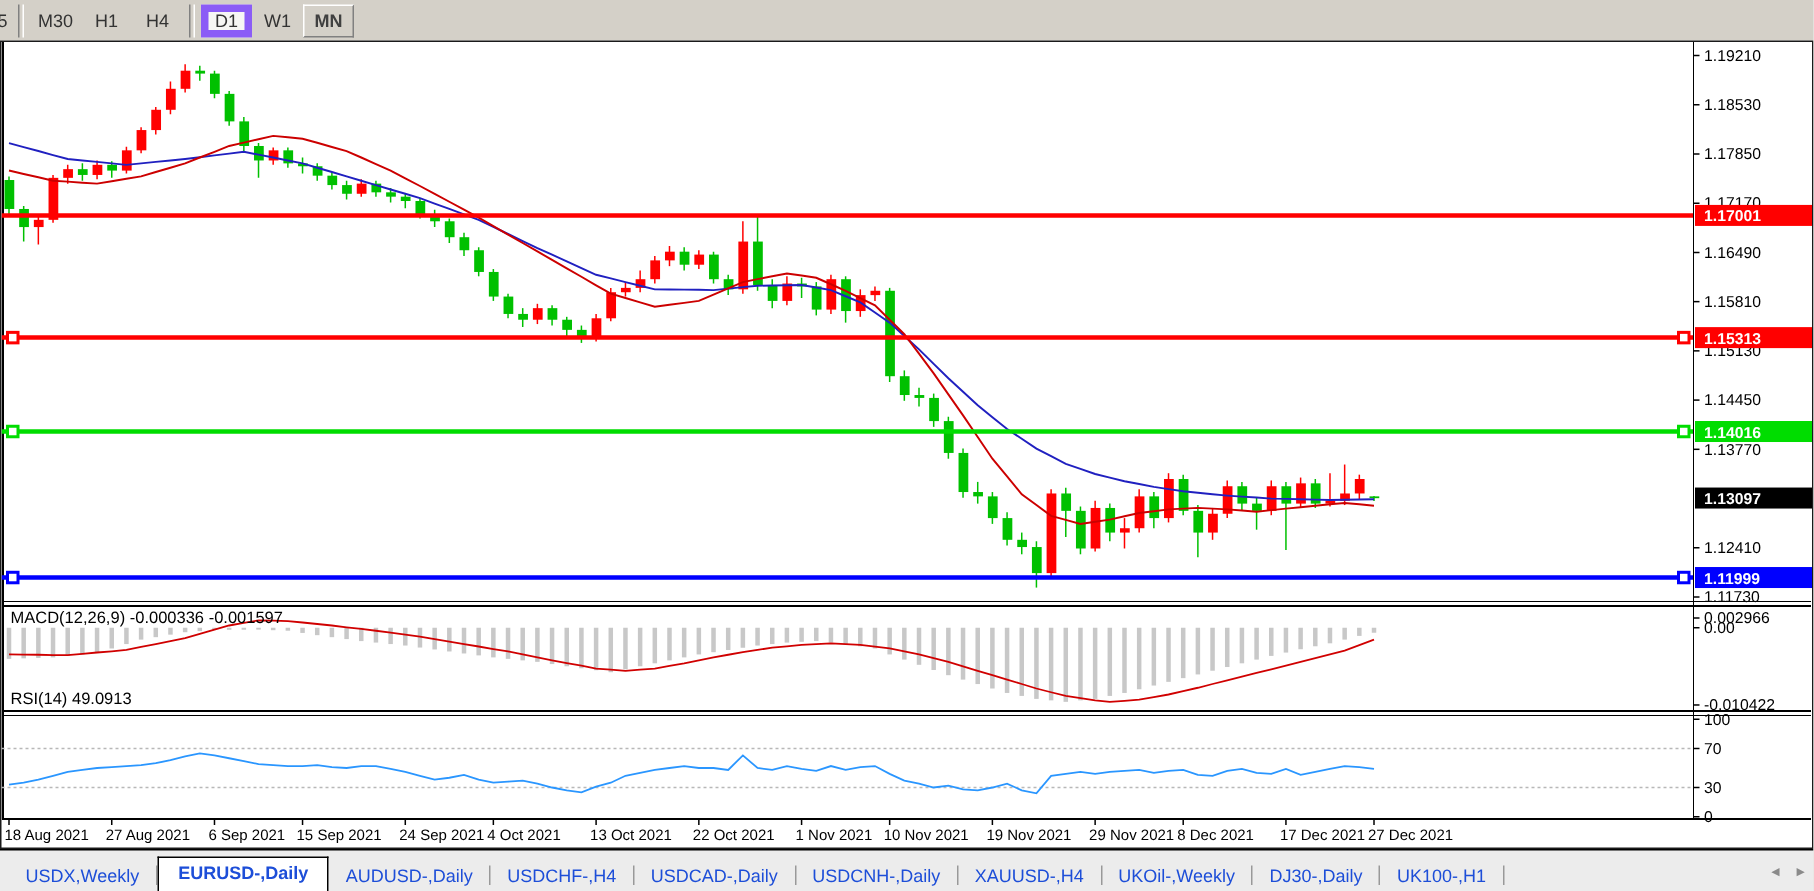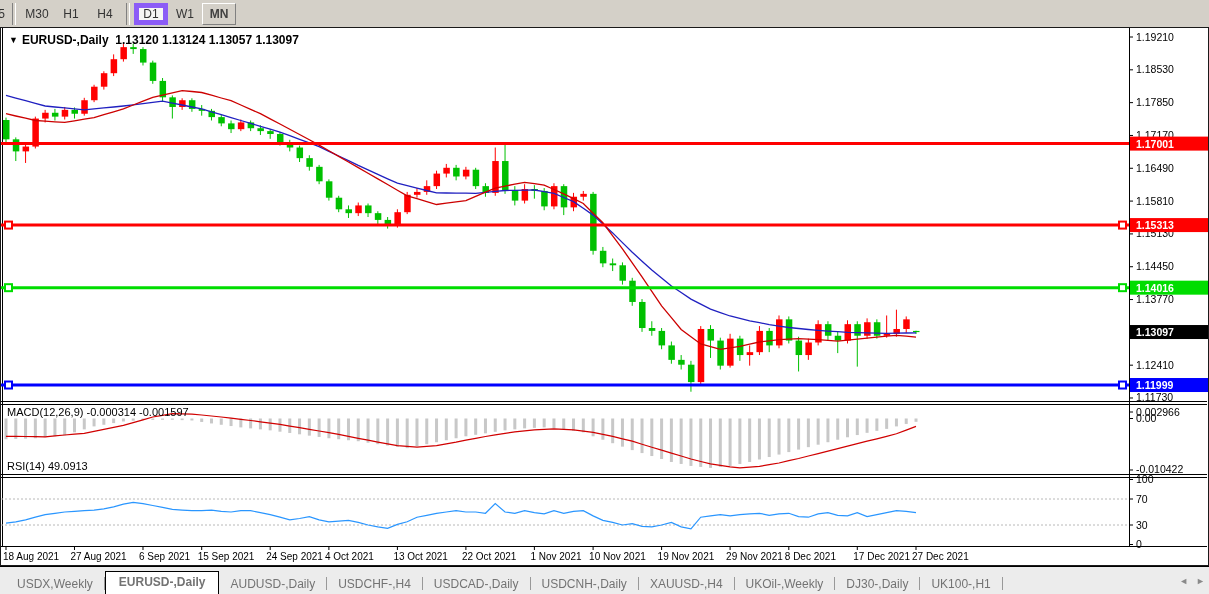--- a/index.html
+++ b/index.html
@@ -14,21 +14,21 @@
   
   .chart-window{position:absolute;left:0;top:27px;width:1207px;height:537px;background:#fff;border:1px solid #1a1a1a;}
   .ohlc-header{position:absolute;left:8px;top:5px;font-size:12px;font-weight:bold;color:#000;white-space:nowrap;z-index:5;}
   .ohlc-header .tri{font-size:9px;position:relative;top:-1px;margin-right:4px;}
   .ind-label{position:absolute;left:6px;font-size:11px;color:#000;white-space:nowrap;z-index:5;}
   #macd-label-box{top:378px;}
   #rsi-label-box{top:432px;}
   
   .tabbar{position:absolute;left:0;top:566px;width:1209px;height:28px;background:#ececec;border-top:1px solid #000;display:flex;align-items:flex-end;}
   .tabs{display:flex;align-items:flex-end;margin-left:6px;height:24px;}
-  .tab{font-size:12px;color:#737373;padding:3px 11px 4px 11px;white-space:nowrap;}
+  .tab{font-size:12px;color:#1d4ed8;padding:3px 11px 4px 11px;white-space:nowrap;}
   .tab.active{background:#fff;border:1px solid #000;border-bottom:1px solid #fff;font-weight:bold;padding:3px 13px 5px 13px;margin-bottom:0px;}
   .tab-sep{width:1px;height:13px;background:#999;margin-bottom:5px;}
   .tab-scroll{position:absolute;right:4px;top:9px;display:flex;gap:8px;}
   .tab-scroll span{font-size:9px;color:#8a8a8a;cursor:default;}
   svg text{font-family:"Liberation Sans","DejaVu Sans",sans-serif;}
 </style>
 </head>
 <body>
 
 <div class="toolbar" id="toolbar">
@@ -37,26 +37,23 @@
     <div class="tf-btn">M30</div>
     <div class="tf-btn">H1</div>
     <div class="tf-btn">H4</div>
     <div class="tf-sep"></div>
     <div class="tf-btn active">D1</div>
     <div class="tf-btn">W1</div>
     <div class="tf-btn raised">MN</div>
   </div>
 
 <div class="chart-window">
-  <div class="ohlc-header">
-    <span class="tri">▼</span><span>EURUSD-,Daily</span>&nbsp;&nbsp;<span>1.13120</span> <span>1.13124</span> <span>1.13057</span> <span>1.13097</span>
-  </div>
   <div class="ind-label" id="macd-label-box">
     <span>MACD(12,26,9)</span>
-    <span>-0.000314</span>
+    <span>-0.000336</span>
     <span>-0.001597</span>
   </div>
   <div class="ind-label" id="rsi-label-box">
     <span>RSI(14)</span>
     <span>49.0913</span>
   </div>
   <svg id="chart-svg" width="1207" height="537">
       <line x1="0" y1="373" x2="1206" y2="373" stroke="#000" stroke-width="1" shape-rendering="crispEdges"></line>
       <line x1="0" y1="376" x2="1206" y2="376" stroke="#000" stroke-width="1" shape-rendering="crispEdges"></line>
       <line x1="0" y1="446" x2="1206" y2="446" stroke="#000" stroke-width="1" shape-rendering="crispEdges"></line>

